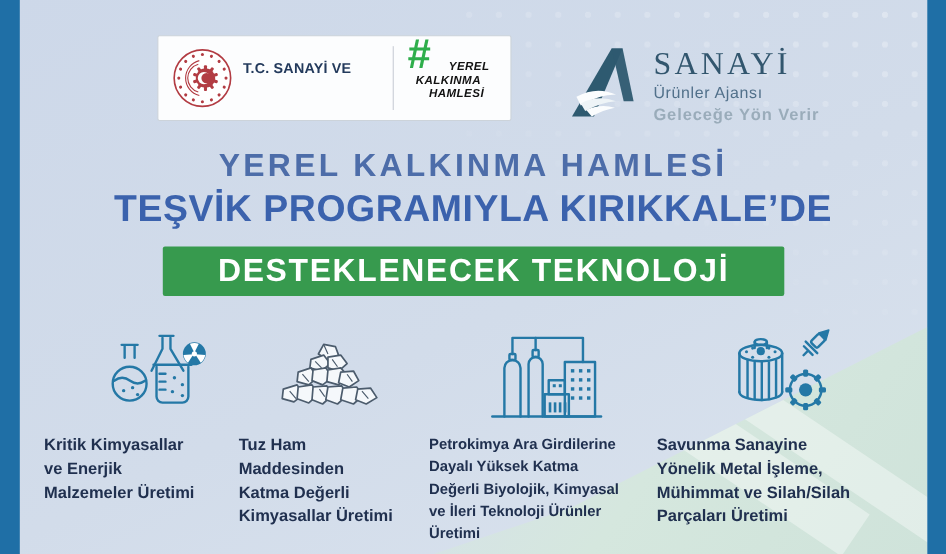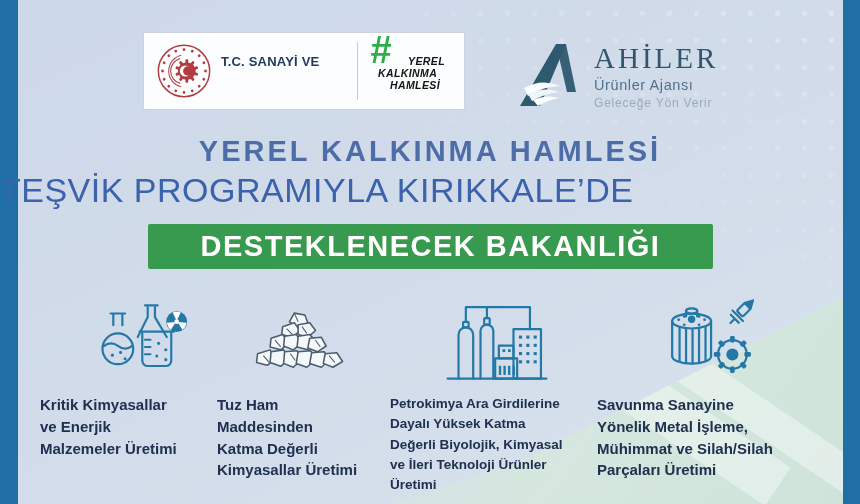--- a/index.html
+++ b/index.html
@@ -50,30 +50,30 @@
   .hline.l3{left:22px;top:41px;}
 
   .agency{position:absolute;left:516px;top:40px;display:flex;}
   .agency-mark{width:70px;height:70px;flex:0 0 70px;}
   .agency-text{margin-left:8px;padding-top:4px;}
   .agency-name{
     font-family:"Liberation Serif",serif;font-size:29px;line-height:1;color:var(--agency_navy,#32566e);
     letter-spacing:3px;font-weight:400;
   }
   .agency-sub{font-size:14.5px;color:var(--agency_sub,#51708a);margin-top:4px;letter-spacing:.6px;}
-  .agency-tag{font-size:12px;color:var(--agency_tagline,#9aacba);margin-top:3px;letter-spacing:.8px;}
+  .agency-tag{font-size:15px;color:var(--agency_tagline,#9aacba);margin-top:3px;letter-spacing:.8px;font-weight:bold;}
 
   
   .title-small{
     position:absolute;left:0;top:135px;width:860px;text-align:center;
     color:var(--subtitle_blue,#4d6da9);font-size:29px;font-weight:600;letter-spacing:3px;
   }
   .title-main{
-    position:absolute;left:0;top:171px;width:860px;text-align:left;
-    color:var(--title_blue,#3b62ad);font-size:34px;font-weight:400;letter-spacing:.5px;
+    position:absolute;left:0;top:171px;width:860px;text-align:center;
+    color:var(--title_blue,#3b62ad);font-size:34px;font-weight:700;letter-spacing:.5px;
   }
   .banner{
     position:absolute;left:148px;top:224px;width:565px;height:45px;
     background:var(--banner_green,#379a4e);color:#fff;text-align:center;line-height:45px;
     font-size:29px;font-weight:800;letter-spacing:1.5px;border-radius:2px;
   }
 
   
   .sector{position:absolute;top:295px;text-align:left;}
   .sector .iconbox{height:90px;display:flex;align-items:flex-end;justify-content:center;}
@@ -153,29 +153,29 @@
 
   <div class="agency">
     <svg class="agency-mark" viewBox="0 0 70 70">
       <path d="M4 66 L40 4 L50 4 L24 66 Z" fill="#2e5a70"></path>
       <path d="M40 4 L50 4 L60 52 L51 52 Z" fill="#2e5a70" opacity=".95"></path>
       <path d="M8 48 Q26 38 44 46 Q28 46 12 56 Z" fill="#fbfdfe"></path>
       <path d="M12 54 Q28 46 44 52 Q30 53 16 61 Z" fill="#eef4f7"></path>
       <path d="M17 60 Q30 54 43 58 Q32 60 22 66 Z" fill="#fbfdfe"></path>
     </svg>
     <div class="agency-text">
-      <div class="agency-name">AHİLER</div>
+      <div class="agency-name">SANAYİ</div>
       <div class="agency-sub">Ürünler Ajansı</div>
       <div class="agency-tag">Geleceğe Yön Verir</div>
     </div>
   </div>
 
   <div class="title-small">YEREL KALKINMA HAMLESİ</div>
   <div class="title-main">TEŞVİK PROGRAMIYLA KIRIKKALE’DE</div>
-  <div class="banner">DESTEKLENECEK BAKANLIĞI</div>
+  <div class="banner">DESTEKLENECEK TEKNOLOJİ</div>
 
   <div class="sector c1">
     <div class="iconbox">
       <svg width="112" height="86" viewBox="0 0 120 95" fill="none" stroke="#2478a6" stroke-width="2.4" stroke-linecap="round" stroke-linejoin="round">
         <path d="M60 7 h14"></path>
         <path d="M63 9 v11 L52 42"></path>
         <path d="M71 9 v11 L84 42"></path>
         <path d="M22 16 h16"></path>
         <path d="M25 17 v12"></path>
         <path d="M35 17 v12"></path>

